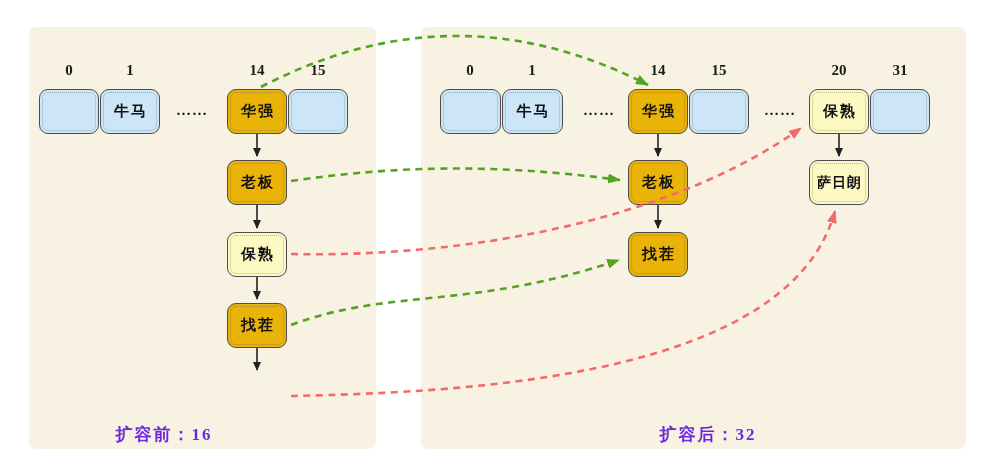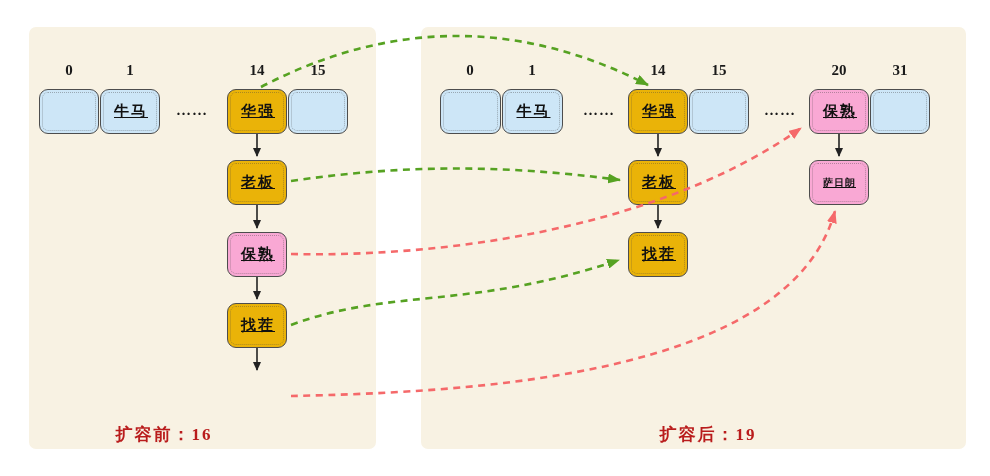--- a/index.html
+++ b/index.html
@@ -11,43 +11,43 @@
   .panel{
     position:absolute;top:27px;height:422px;background:#f8f2e3;border-radius:7px;
   }
   #panel-before{left:29px;width:347px;}
   #panel-after{left:421px;width:545px;}
 
   .cell{
     position:absolute;width:60px;height:45px;box-sizing:border-box;
     border:1.6px solid #4d4d4d;border-radius:9px;
     display:flex;align-items:center;justify-content:center;
-    font-weight:bold;font-size:15px;text-decoration:underline;
+    font-weight:bold;font-size:15px;
   }
   .cell::before{
     content:"";position:absolute;inset:2px;border:1px dotted rgba(70,70,70,.38);
     border-radius:6px;pointer-events:none;
   }
   .cell span{letter-spacing:2px;margin-right:-2px;white-space:nowrap;}
-  .cell.w3 span{letter-spacing:1px;margin-right:-1px;font-size:10px;}
+  .cell.w3 span{letter-spacing:1px;margin-right:-1px;font-size:14px;}
   .blue {background:#cde6f7;}
   .green{background:#eab308;}
-  .pink {background:#f9a8d4;}
+  .pink {background:#fef9c3;}
 
   .idx{
     position:absolute;width:60px;text-align:center;top:62px;
     font-weight:bold;font-size:15px;color:#1a1a1a;
   }
   .dots{
     position:absolute;top:99px;height:26px;line-height:22px;text-align:center;
     font-weight:bold;font-size:15px;letter-spacing:1px;color:#1a1a1a;
   }
   .caption{
     position:absolute;top:423px;width:140px;text-align:center;
-    font-weight:bold;font-size:17px;letter-spacing:2px;color:#b91c1c;
+    font-weight:bold;font-size:17px;letter-spacing:2px;color:#6d28d9;
   }
   svg#overlay{position:absolute;left:0;top:0;z-index:5;pointer-events:none;}
 </style>
 </head>
 <body>
 
 <div id="stage">
 
   <div class="panel" id="panel-before"></div>
 
@@ -115,21 +115,21 @@
   <div class="cell green" style="left:628px;top:160px">
       <span>老板</span>
     </div>
   <div class="cell green" style="left:628px;top:232px">
       <span>找茬</span>
     </div>
   <div class="cell pink w3" style="left:809px;top:160px">
       <span>萨日朗</span>
     </div>
 
-  <div class="caption" style="left:638px">扩容后：19</div>
+  <div class="caption" style="left:638px">扩容后：32</div>
 
   <svg id="overlay" width="990" height="476" viewBox="0 0 990 476">
     <defs>
       <marker id="ah-black" markerUnits="userSpaceOnUse" markerWidth="9" markerHeight="8" refX="8" refY="4" orient="auto">
         <path d="M0,0 L9,4 L0,8 z" fill="#222222"></path>
       </marker>
       <marker id="ah-green" markerUnits="userSpaceOnUse" markerWidth="13" markerHeight="10" refX="12" refY="5" orient="auto">
         <path d="M0,0 L13,5 L0,10 z" fill="#56a222"></path>
       </marker>
       <marker id="ah-red" markerUnits="userSpaceOnUse" markerWidth="13" markerHeight="10" refX="12" refY="5" orient="auto">

